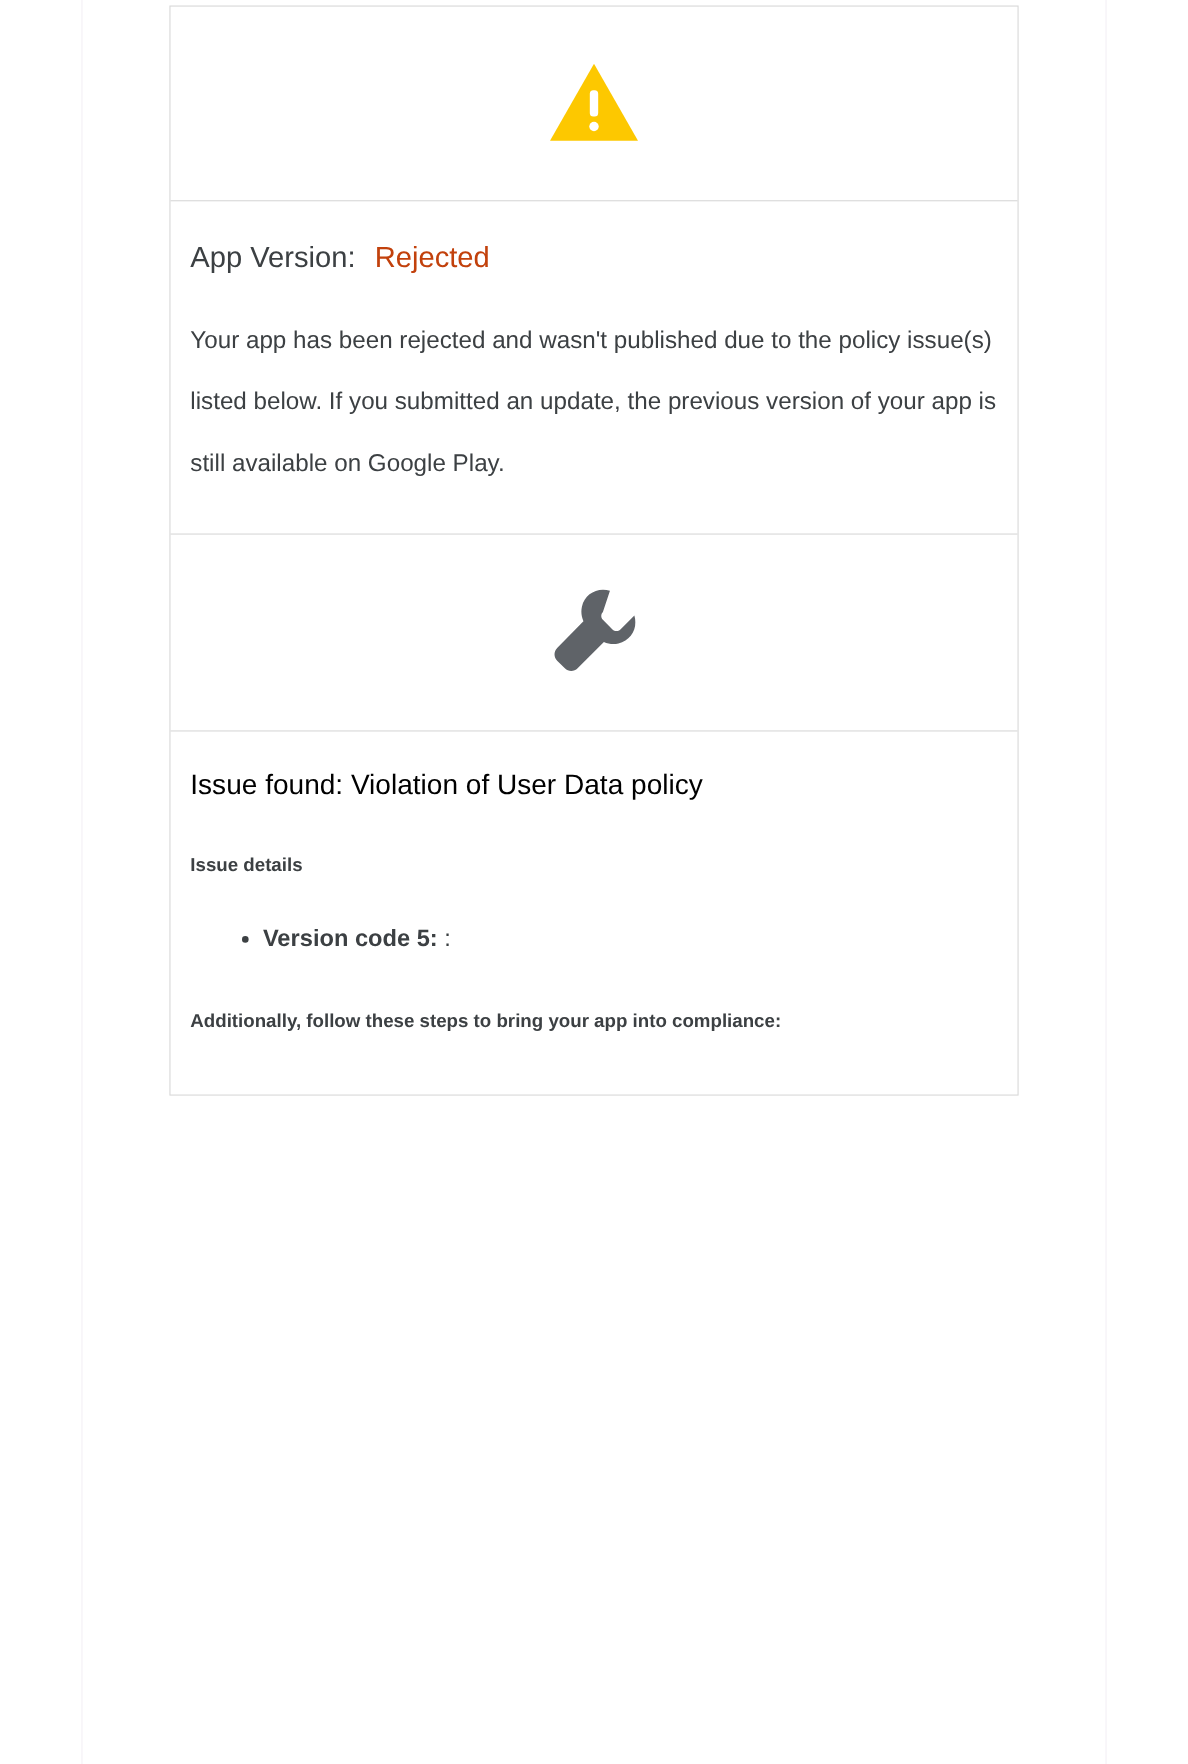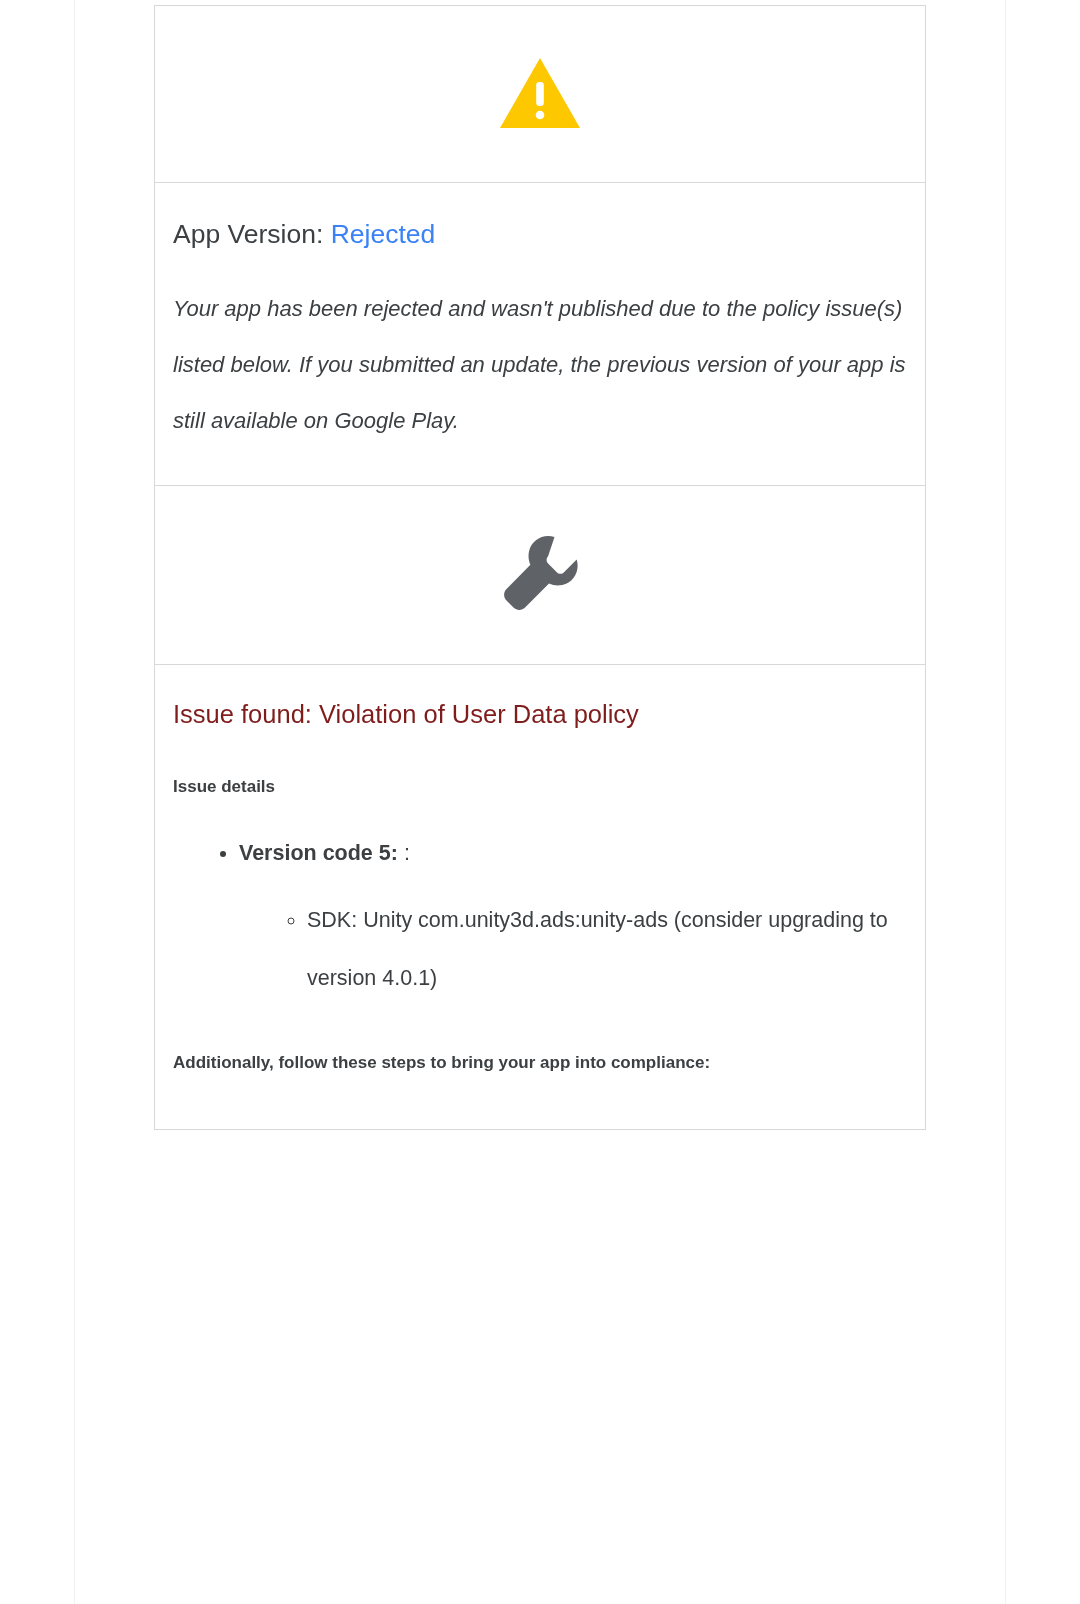--- a/index.html
+++ b/index.html
@@ -77,36 +77,36 @@
   }
 
   h2.status-line {
     font-size: 26.5px;
     font-weight: 400;
     color: #3c4043;
     margin: 6px 0 30px 0;
     line-height: 1.2;
   }
   h2.status-line .status-value {
-    color: #3b82f6;
+    color: #c2410c;
+    margin-left: 10px;
   }
 
   p.body-text {
     font-size: 22px;
     line-height: 56px;
     color: #3c4043;
     margin: 0 0 6px 0;
     font-weight: 400;
-    font-style: italic;
   }
 
   h3.issue-title {
     font-size: 25.5px;
     font-weight: 400;
-    color: #7f1d1d;
+    color: #000000;
     margin: 4px 0 32px 0;
     line-height: 1.25;
   }
 
   p.bold-lead {
     font-size: 17px;
     font-weight: bold;
     color: #3c4043;
     line-height: 40px;
     margin: 36px 0 26px 0;
@@ -177,23 +177,20 @@
       <h3 class="issue-title">Issue found: Violation of User Data policy</h3>
 
 
       <p class="bold-lead">Issue details</p>
 
 
       <ul class="level1">
         <li>
           <span class="item-label">Version code 5:</span>
           <span>:</span>
-          <ul class="level2">
-            <li>SDK: Unity com.unity3d.ads:unity-ads (consider upgrading to version 4.0.1)</li>
-          </ul>
         </li>
       </ul>
 
       <p class="bold-lead">Additionally, follow these steps to bring your app into compliance:</p>
 
     </div>
 
   </div>
 </div>
 

